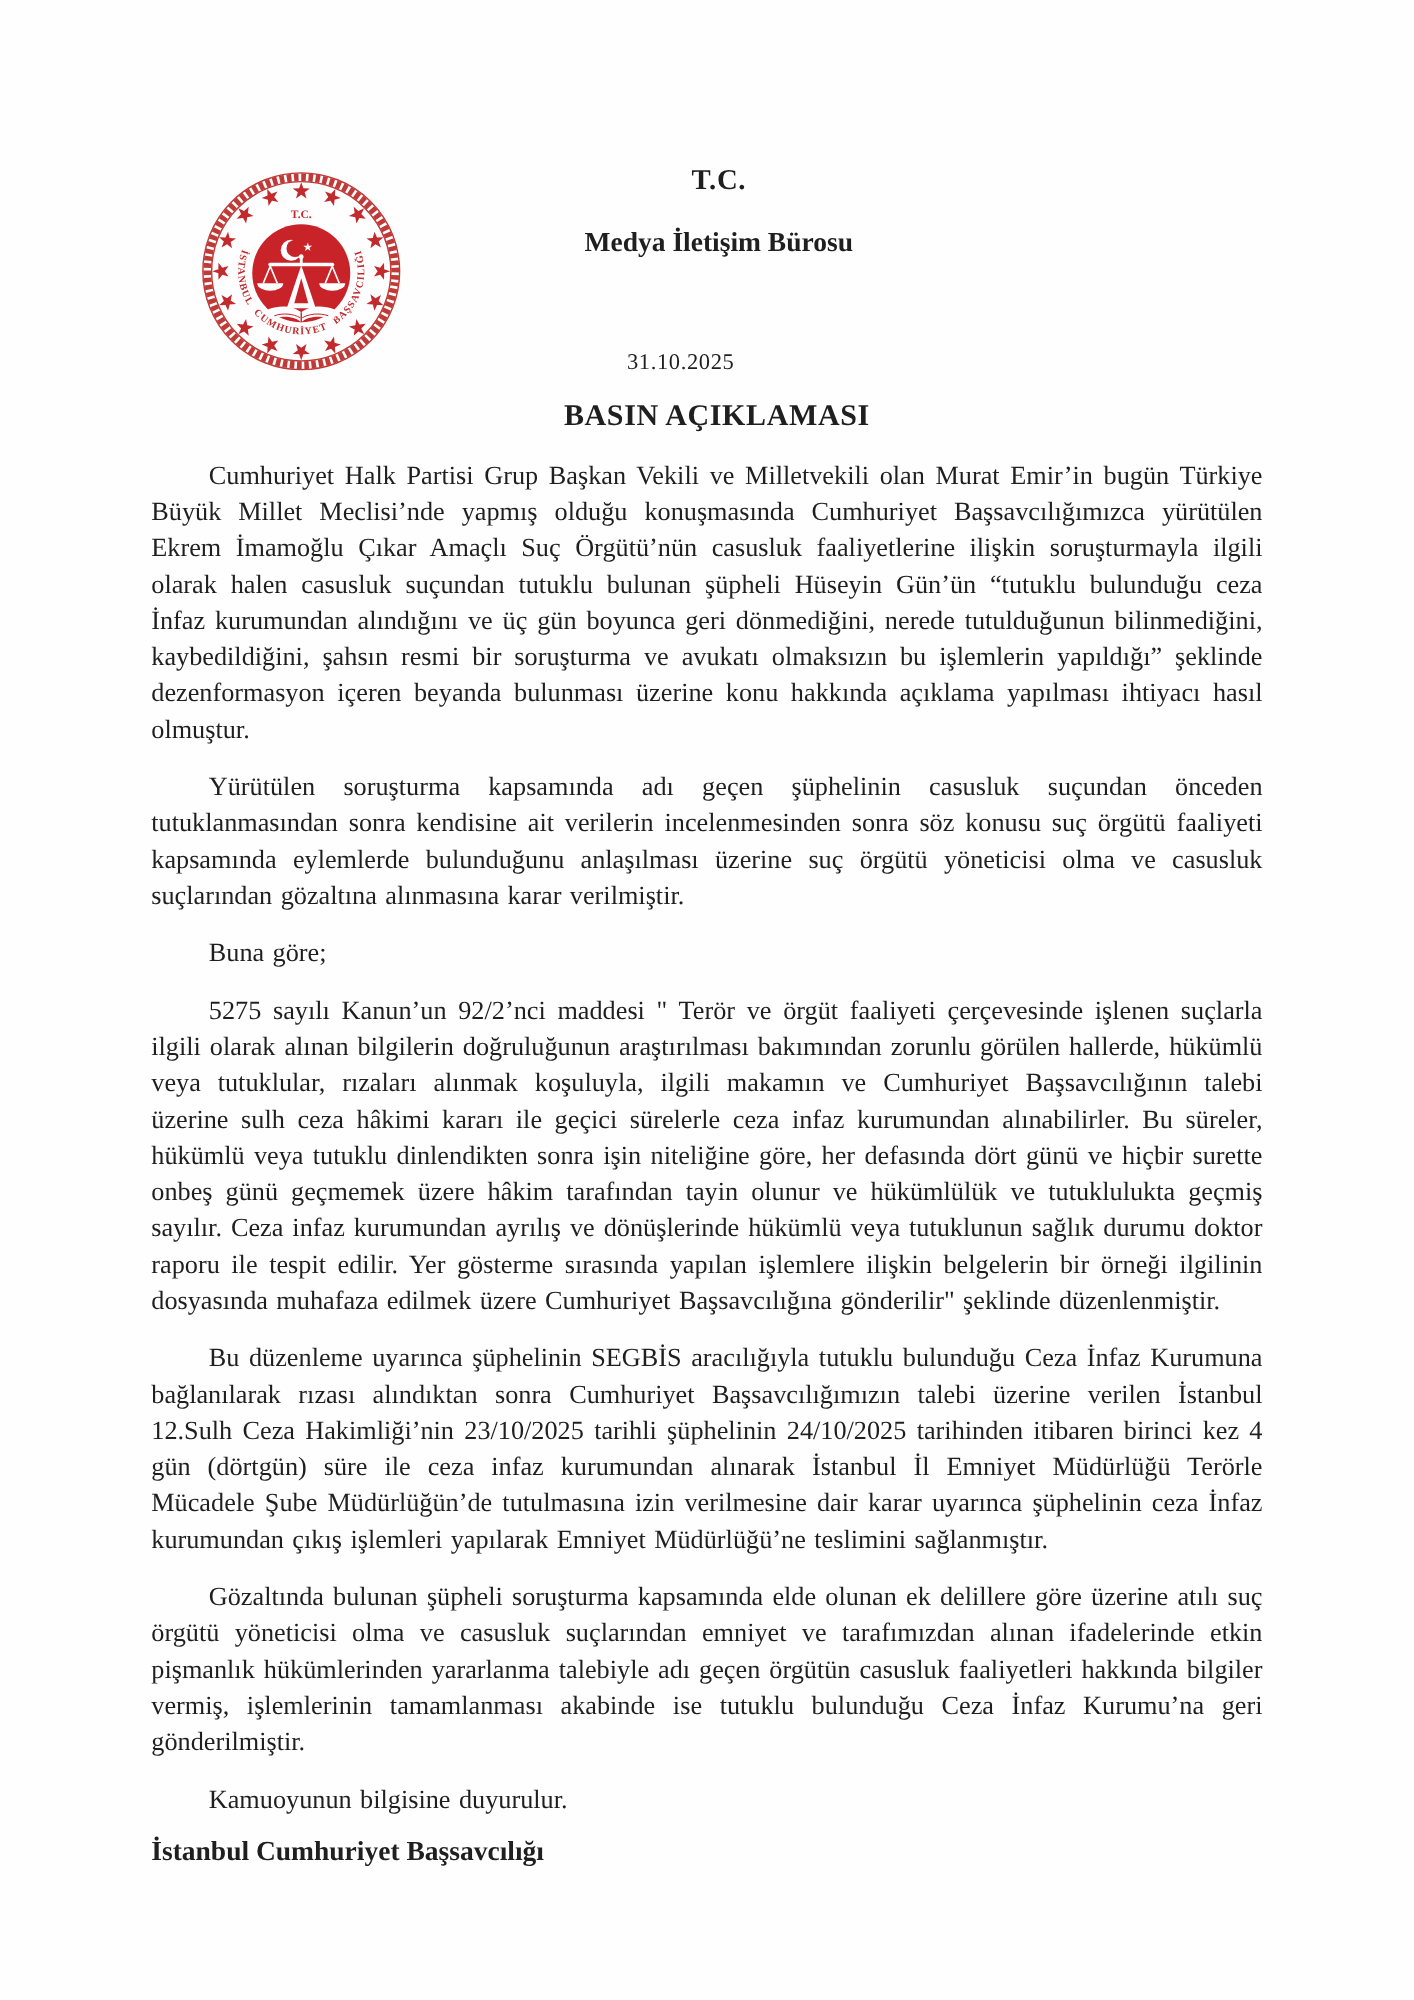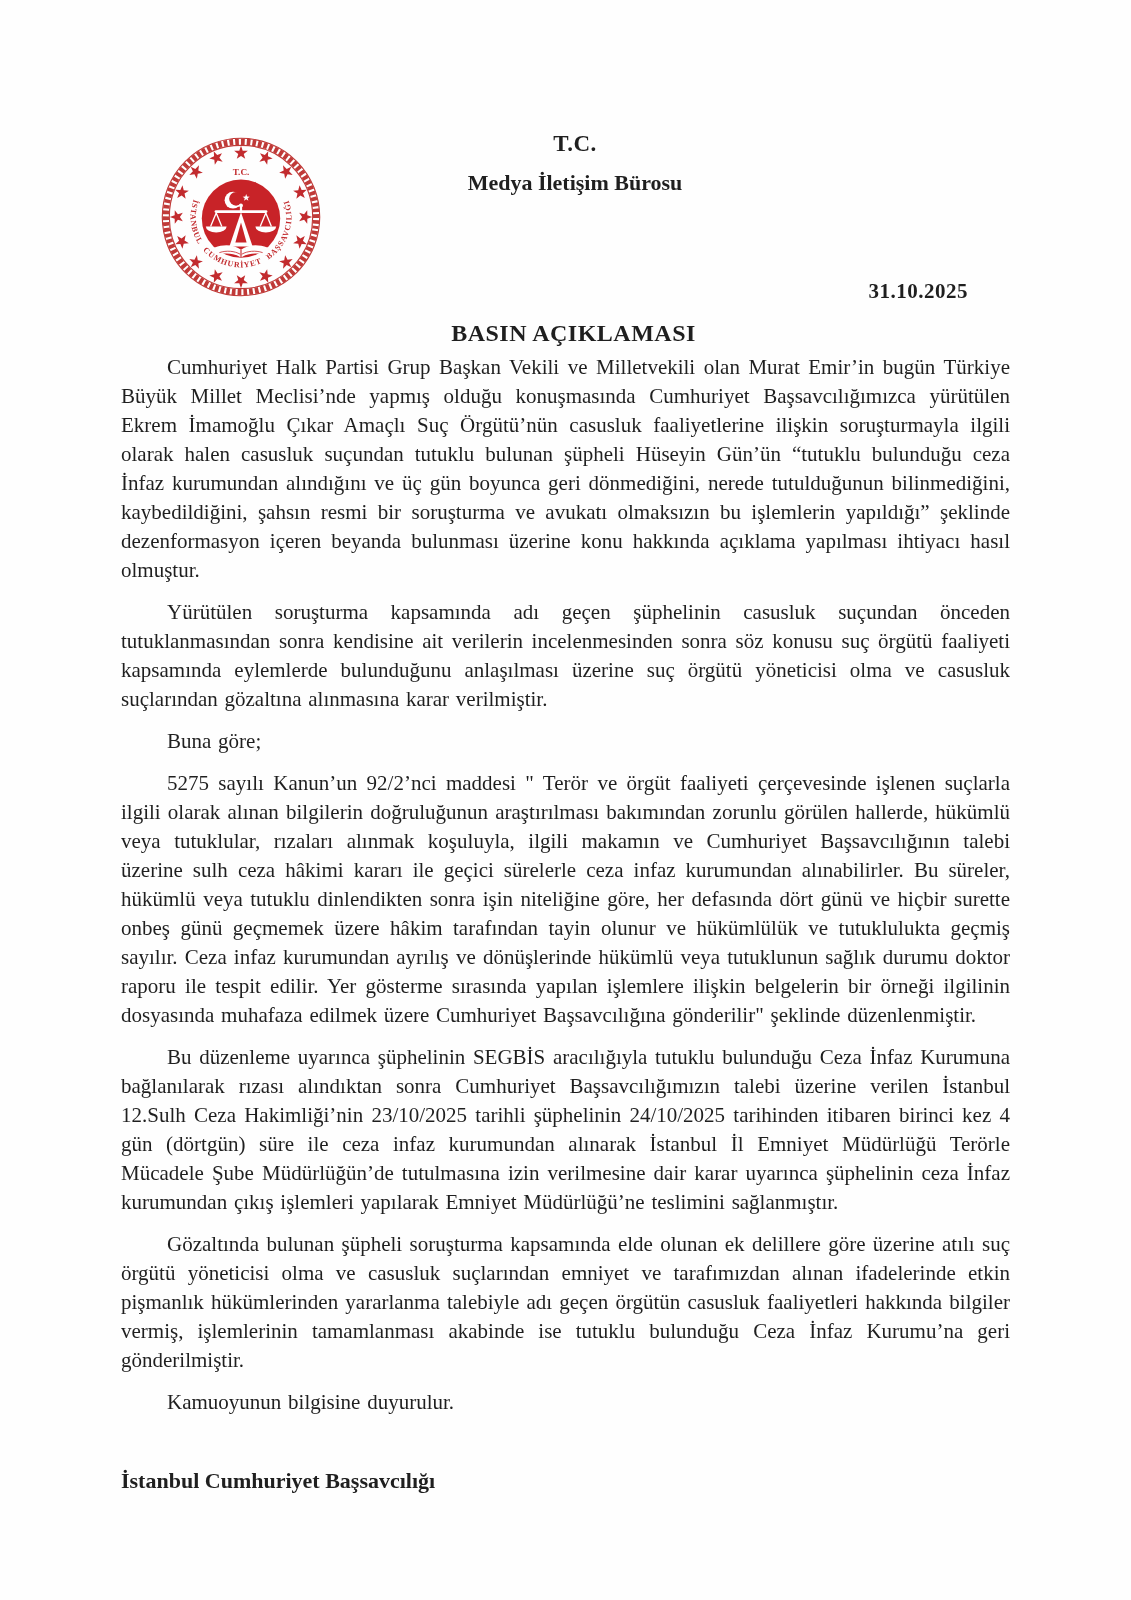--- a/index.html
+++ b/index.html
@@ -28,31 +28,31 @@
     left: 250px;
     top: 131px;
     width: 650px;
     text-align: center;
     font-weight: bold;
     line-height: 1.12;
   }
   .lh-tc      { font-size: 23px; letter-spacing: 0.5px; }
   .lh-city    { font-size: 23px; margin-top: 3px; letter-spacing: 0.5px; }
   .lh-office  { font-size: 23px; margin-top: 2px; letter-spacing: 0.3px; }
-  .lh-bureau  { font-size: 22px; margin-top: 14px; }
+  .lh-bureau  { font-size: 22px; margin-top: 25px; }
 
   
   .date-line {
     position: absolute;
     top: 279px;
     left: 121px;
     width: 847px;          
-    text-align: right;
-    font-weight: bold;
-    font-size: 21px;
+    text-align: center;
+    font-weight: normal;
+    font-size: 18px;
     letter-spacing: 0.5px;
   }
   .doc-title {
     position: absolute;
     top: 304px;
     left: 0;
     width: 1131px;
     text-align: center;
     transform: translateX(8px);
     font-weight: bold;
@@ -65,21 +65,21 @@
     position: absolute;
     top: 349px;
     left: 121px;
     width: 889px;
     font-size: 21px;
     line-height: 29px;
     text-align: justify;
     word-spacing: 1.5px;
   }
   .content p {
-    margin: 4px 0 13px 0;
+    margin: 17px 0 13px 0;
     text-indent: 46px;
   }
 
   
   .signature {
     position: absolute;
     top: 1468px;
     left: 121px;
     width: 872px;          
     font-weight: bold;

